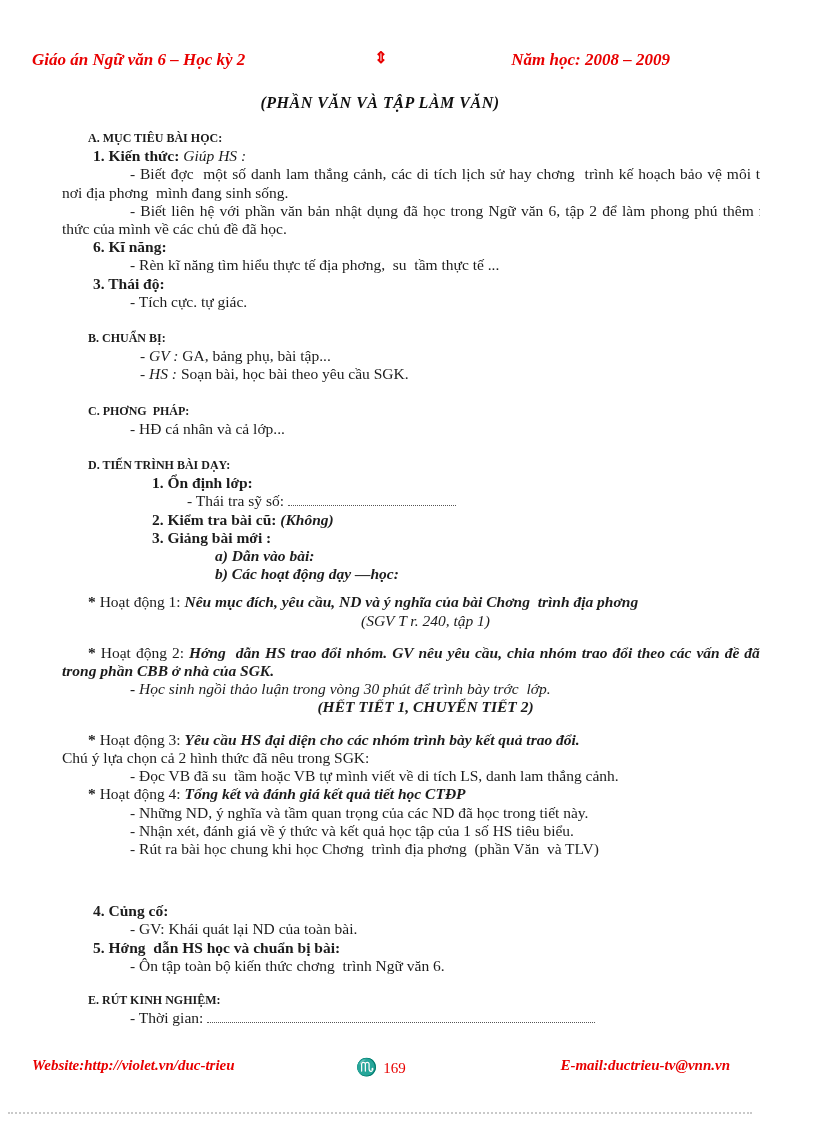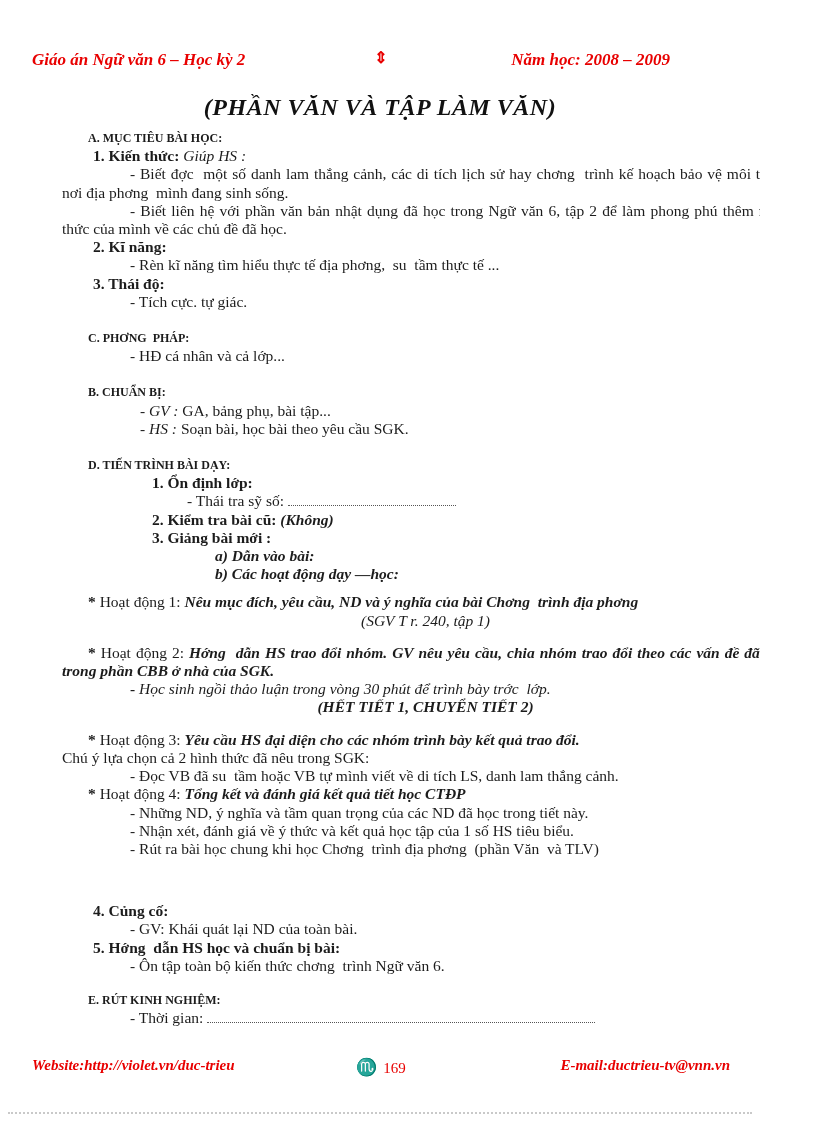--- a/index.html
+++ b/index.html
@@ -8,21 +8,21 @@
   [data-bind]{white-space:pre-wrap;}
 
   
   .hdr{position:absolute;top:50px;left:32px;right:30px;height:26px;color:#e80000;
        font-style:italic;font-weight:bold;font-size:17px;}
   .hdr-l{position:absolute;left:0;top:0;}
   .hdr-c{position:absolute;left:50%;top:-2px;transform:translateX(-50%);font-style:normal;font-size:16px;}
   .hdr-r{position:absolute;right:60px;top:0;}
 
   .doc-title{position:absolute;top:94px;left:0;width:100%;text-align:center;
-             font-weight:bold;font-style:italic;font-size:24px;letter-spacing:.5px;color:#111;}
+             font-weight:bold;font-style:italic;font-size:16px;letter-spacing:.5px;color:#111;}
 
   
   .bd{position:absolute;top:129px;left:62px;width:727px;font-size:15.5px;line-height:18.2px;}
   .ln{min-height:18px;}
   .b{font-weight:bold;}
   .i{font-style:italic;}
   .bi{font-weight:bold;font-style:italic;}
   .jp{text-align:justify;}
   .ti{text-indent:68px;}
   .tih{text-indent:26px;}
@@ -67,39 +67,39 @@
 
   <div class="bd">
 
     <div>
       <div class="ln mh hd" data-bind="doc.a.heading">A. MỤC TIÊU BÀI HỌC:</div>
       <div class="ln mc">
         <span class="b" data-bind="doc.a.kt_label">1. Kiến thức: </span><span class="i" data-bind="doc.a.kt_note">Giúp HS :</span>
       </div>
       <div class="ln jp ti" data-bind="doc.a.p1">- Biết đợc  một số danh lam thắng cảnh, các di tích lịch sử hay chơng  trình kế hoạch bảo vệ môi trờng  nơi địa phơng  mình đang sinh sống.</div>
       <div class="ln jp ti" data-bind="doc.a.p2">- Biết liên hệ với phần văn bản nhật dụng đã học trong Ngữ văn 6, tập 2 để làm phong phú thêm nhận thức của mình về các chủ đề đã học.</div>
-      <div class="ln mc b" data-bind="doc.a.kn_label">2. Kĩ năng:</div>
+      <div class="ln mc b" data-bind="doc.a.kn_label">6. Kĩ năng:</div>
       <div class="ln md" data-bind="doc.a.kn_line">- Rèn kĩ năng tìm hiểu thực tế địa phơng,  su  tầm thực tế ...</div>
       <div class="ln mc b" data-bind="doc.a.td_label">3. Thái độ:</div>
       <div class="ln md" data-bind="doc.a.td_line">- Tích cực. tự giác.</div>
-    </div>
-
-    <div class="sec">
-      <div class="ln mh hd" data-bind="doc.c.heading">C. PHƠNG  PHÁP:</div>
-      <div class="ln md" data-bind="doc.c.line">- HĐ cá nhân và cả lớp...</div>
     </div>
 
     <div class="sec">
       <div class="ln mh hd" data-bind="doc.b.heading">B. CHUẨN BỊ:</div>
       <div class="ln mg">
         <span data-bind="doc.b.gv_dash">- </span><span class="i" data-bind="doc.b.gv_label">GV : </span><span data-bind="doc.b.gv_text">GA, bảng phụ, bài tập...</span>
       </div>
       <div class="ln mg">
         <span data-bind="doc.b.hs_dash">- </span><span class="i" data-bind="doc.b.hs_label">HS : </span><span data-bind="doc.b.hs_text">Soạn bài, học bài theo yêu cầu SGK.</span>
       </div>
+    </div>
+
+    <div class="sec">
+      <div class="ln mh hd" data-bind="doc.c.heading">C. PHƠNG  PHÁP:</div>
+      <div class="ln md" data-bind="doc.c.line">- HĐ cá nhân và cả lớp...</div>
     </div>
 
     <div class="sec">
       <div class="ln mh hd" data-bind="doc.d.heading">D. TIẾN TRÌNH BÀI DẠY:</div>
       <div class="ln mn b" data-bind="doc.d.i1">1. Ổn định lớp:</div>
       <div class="ln mk">
         <span data-bind="doc.d.i1a_label">- Thái tra sỹ số: </span><span class="dots dots-sm"></span>
       </div>
       <div class="ln mn">
         <span class="b" data-bind="doc.d.i2_label">2. Kiểm tra bài cũ: </span><span class="bi" data-bind="doc.d.i2_note">(Không)</span>

